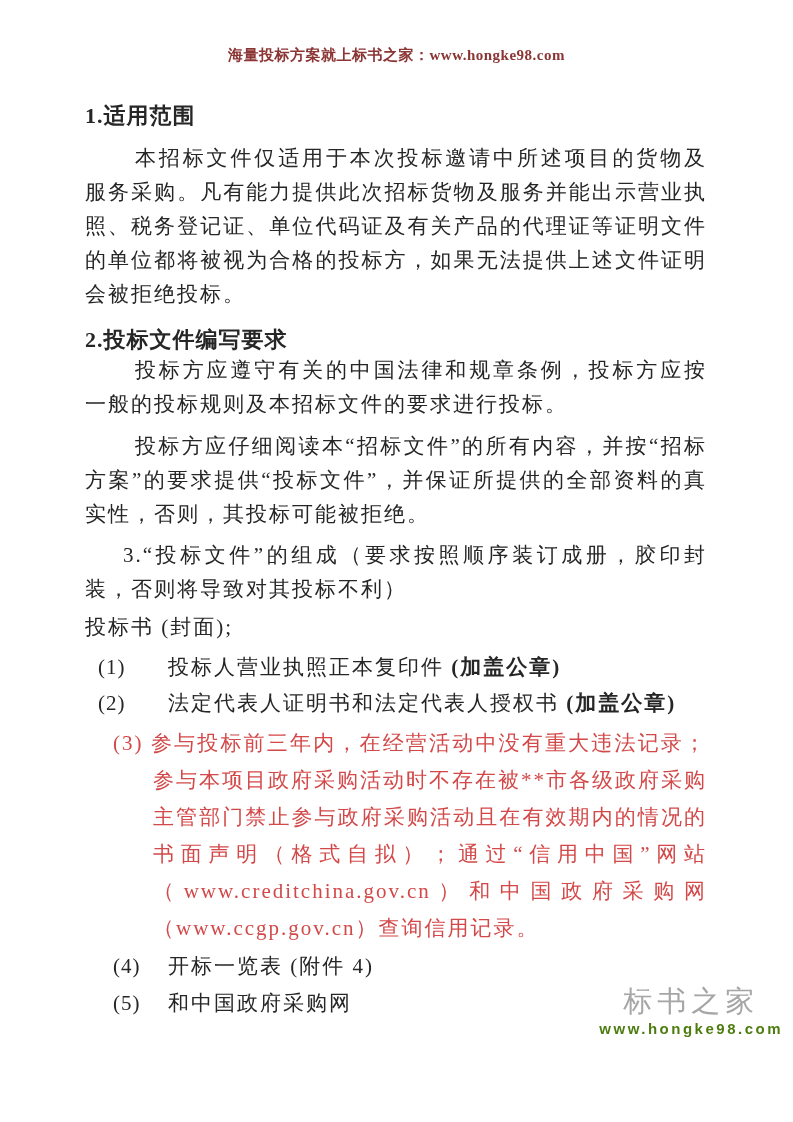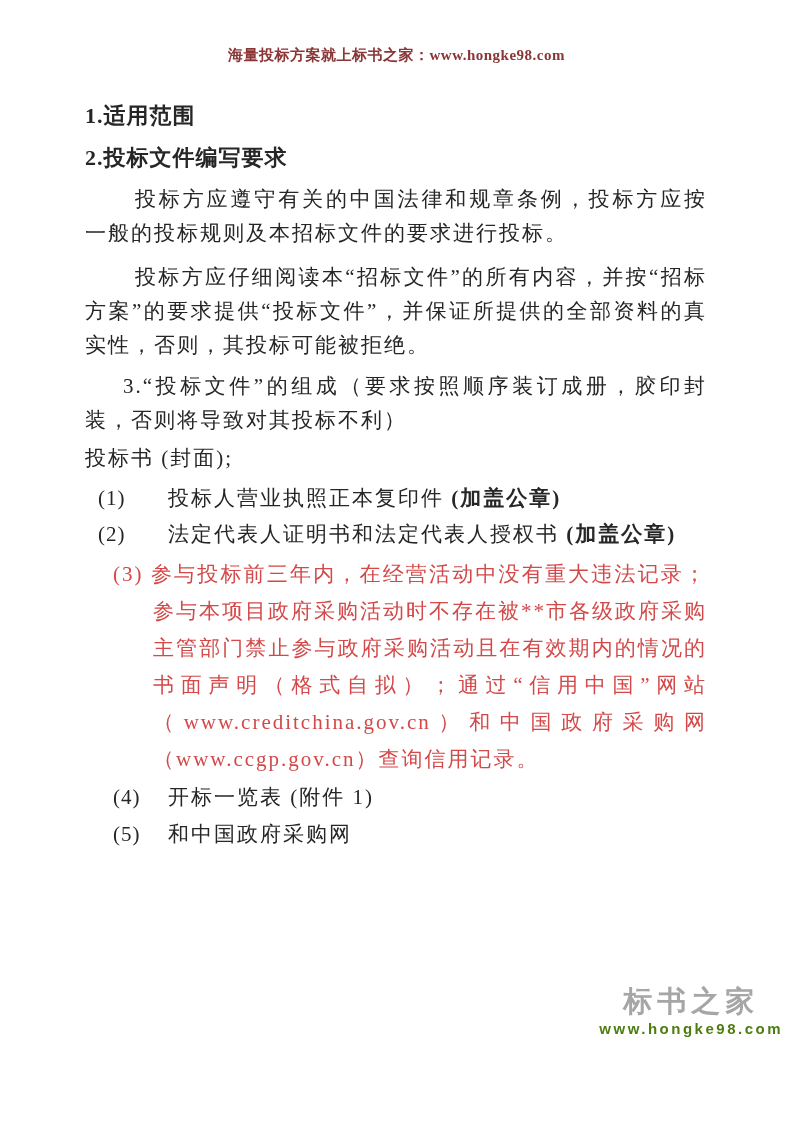--- a/index.html
+++ b/index.html
@@ -34,21 +34,21 @@
   .para{
     margin:0;
     font-size:21px;
     line-height:34px;
     letter-spacing:2px;
     text-align:justify;
   }
   .ind{text-indent:50px;}
   .mt12{margin-top:12px;}
   .mt16{margin-top:16px;}
-  .mt13{margin-top:13px;font-family:Liberation Mono, monospace;}
+  .mt13{}
   .mt8{margin-top:8px;}
   .mt7{margin-top:7px;}
   .mt6{margin-top:6px;}
   .mt4{margin-top:4px;}
   .mt3{margin-top:3px;}
   .mt2{margin-top:2px;}
   .mt5{margin-top:5px;}
   .sec3-title{text-indent:38px;}
   .sec3-title .tb{font-weight:normal;}
   .item{
@@ -75,21 +75,21 @@
   }
   .logo{
     position:absolute;
     right:10px;bottom:6px;
     text-align:center;
     font-family:"Liberation Sans","DejaVu Sans",sans-serif;
     line-height:1.1;
   }
   .logo-cn{
     font-size:29px;
-    font-weight:bold;
+    font-weight:normal;
     color:#a6a6a6;
     letter-spacing:5px;
   }
   .logo-url{
     margin-top:3px;
     font-size:15px;
     font-weight:bold;
     color:#4d7c0f;
     letter-spacing:2.5px;
   }
@@ -98,20 +98,21 @@
 <body>
 
 <div class="page">
 
   <div class="promo-header">海量投标方案就上标书之家：www.hongke98.com</div>
 
   <div class="content">
 
     <h2 class="sec-title">1.适用范围</h2>
 
+    <p class="para ind mt12">本招标文件仅适用于本次投标邀请中所述项目的货物及服务采购。凡有能力提供此次招标货物及服务并能出示营业执照、税务登记证、单位代码证及有关产品的代理证等证明文件的单位都将被视为合格的投标方，如果无法提供上述文件证明会被拒绝投标。</p>
 
     <h2 class="sec-title mt16">2.投标文件编写要求</h2>
 
     <p class="para ind mt13">投标方应遵守有关的中国法律和规章条例，投标方应按一般的投标规则及本招标文件的要求进行投标。</p>
 
     <p class="para ind mt8">投标方应仔细阅读本“招标文件”的所有内容，并按“招标方案”的要求提供“投标文件”，并保证所提供的全部资料的真实性，否则，其投标可能被拒绝。</p>
 
     <p class="para sec3-title mt7">
       <span class="tb">3.“投标文件”的组成</span><span>（要求按照顺序装订成册，胶印封装，否则将导致对其投标不利）</span>
     </p>
@@ -125,21 +126,21 @@
 
     <p class="para item mt2">
       <span class="num">(2)</span>
       <span class="itxt"><span>法定代表人证明书和法定代表人授权书 </span><b>(加盖公章)</b></span>
     </p>
 
     <p class="para red-item mt5">(3) 参与投标前三年内，在经营活动中没有重大违法记录；参与本项目政府采购活动时不存在被**市各级政府采购主管部门禁止参与政府采购活动且在有效期内的情况的书面声明（格式自拟）；通过“信用中国”网站（www.creditchina.gov.cn）和中国政府采购网（www.ccgp.gov.cn）查询信用记录。</p>
 
     <p class="para item mt2">
       <span class="num wide">(4)</span>
-      <span class="itxt">开标一览表 (附件 1)</span>
+      <span class="itxt">开标一览表 (附件 4)</span>
     </p>
 
     <p class="para item mt3">
       <span class="num wide">(5)</span>
       <span class="itxt">和中国政府采购网</span>
     </p>
 
   </div>
 
   <div class="logo">

